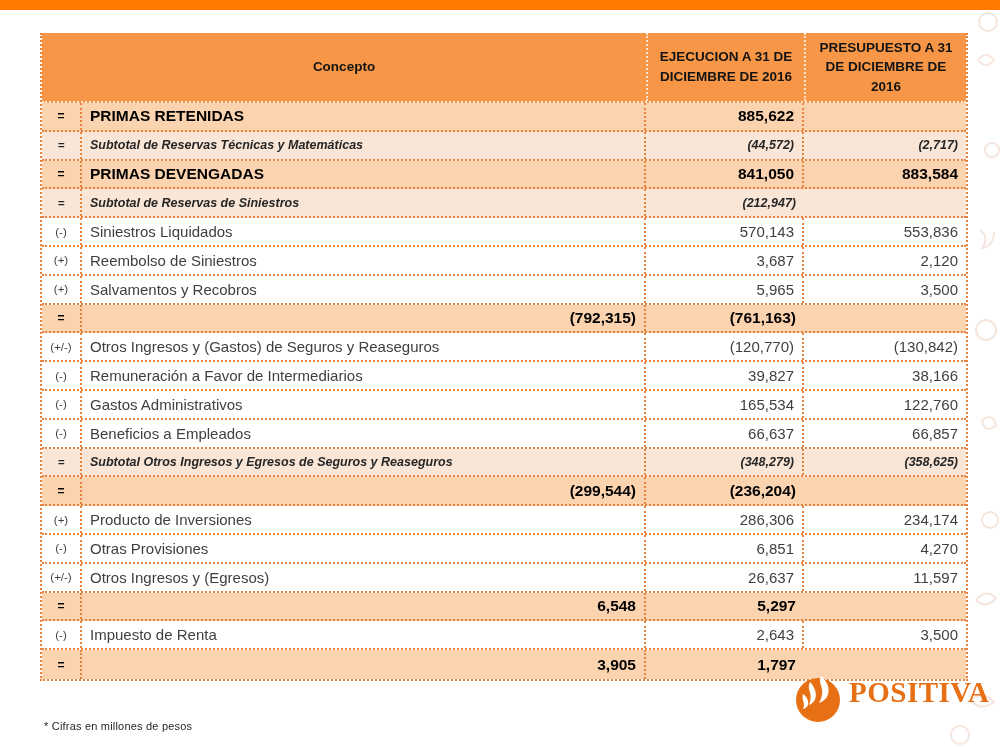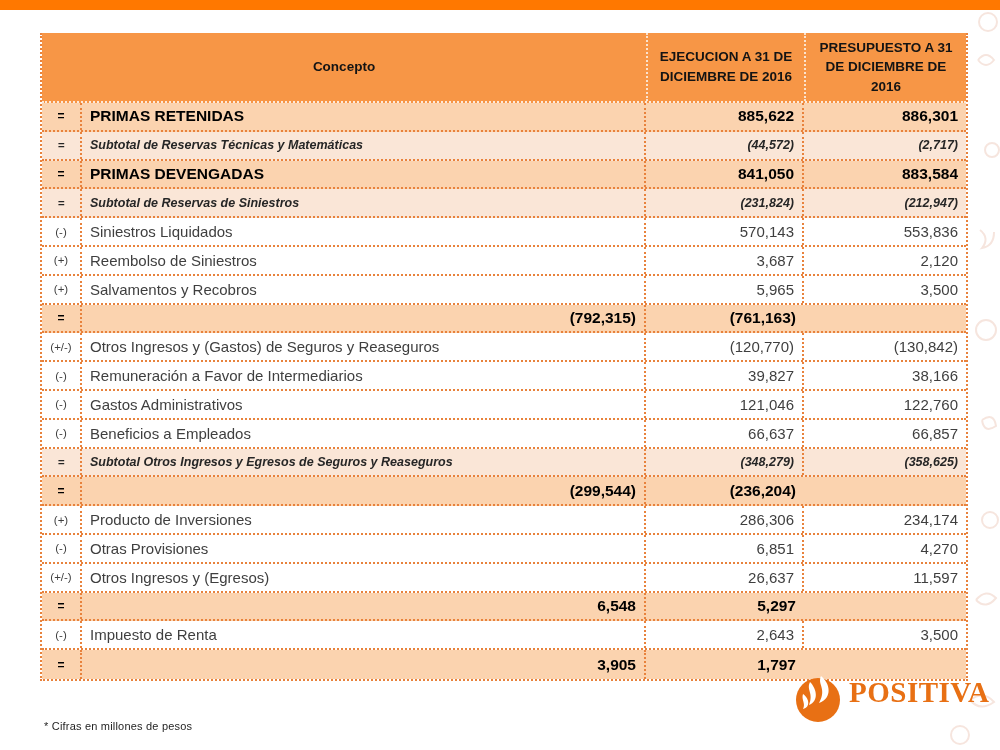--- a/index.html
+++ b/index.html
@@ -91,38 +91,36 @@
   <div class="thead">
     <div class="th">Concepto</div>
     <div class="th num">EJECUCION A 31 DE DICIEMBRE DE 2016</div>
     <div class="th num">PRESUPUESTO A 31 DE DICIEMBRE DE 2016</div>
   </div>
 
   <div class="row total">
     <div class="cell-op">=</div>
     <div class="cell-label">PRIMAS RETENIDAS</div>
     <div class="cell-v v1">885,622</div>
-    <div class="cell-v">886,301</div>
   </div>
   <div class="row subtotal">
     <div class="cell-op">=</div>
     <div class="cell-label">Subtotal de Reservas Técnicas y Matemáticas</div>
     <div class="cell-v v1">(44,572)</div>
     <div class="cell-v">(2,717)</div>
   </div>
   <div class="row total">
     <div class="cell-op">=</div>
     <div class="cell-label">PRIMAS DEVENGADAS</div>
     <div class="cell-v v1">841,050</div>
     <div class="cell-v">883,584</div>
   </div>
   <div class="row subtotal">
     <div class="cell-op">=</div>
     <div class="cell-label">Subtotal de Reservas de Siniestros</div>
-    <div class="cell-v v1">(231,824)</div>
     <div class="cell-v">(212,947)</div>
   </div>
   <div class="row normal">
     <div class="cell-op">(-)</div>
     <div class="cell-label">Siniestros Liquidados</div>
     <div class="cell-v v1">570,143</div>
     <div class="cell-v">553,836</div>
   </div>
   <div class="row normal">
     <div class="cell-op">(+)</div>
@@ -149,21 +147,21 @@
   </div>
   <div class="row normal">
     <div class="cell-op">(-)</div>
     <div class="cell-label">Remuneración a Favor de Intermediarios</div>
     <div class="cell-v v1">39,827</div>
     <div class="cell-v">38,166</div>
   </div>
   <div class="row normal">
     <div class="cell-op">(-)</div>
     <div class="cell-label">Gastos Administrativos</div>
-    <div class="cell-v v1">121,046</div>
+    <div class="cell-v v1">165,534</div>
     <div class="cell-v">122,760</div>
   </div>
   <div class="row normal">
     <div class="cell-op">(-)</div>
     <div class="cell-label">Beneficios a Empleados</div>
     <div class="cell-v v1">66,637</div>
     <div class="cell-v">66,857</div>
   </div>
   <div class="row subtotal">
     <div class="cell-op">=</div>

